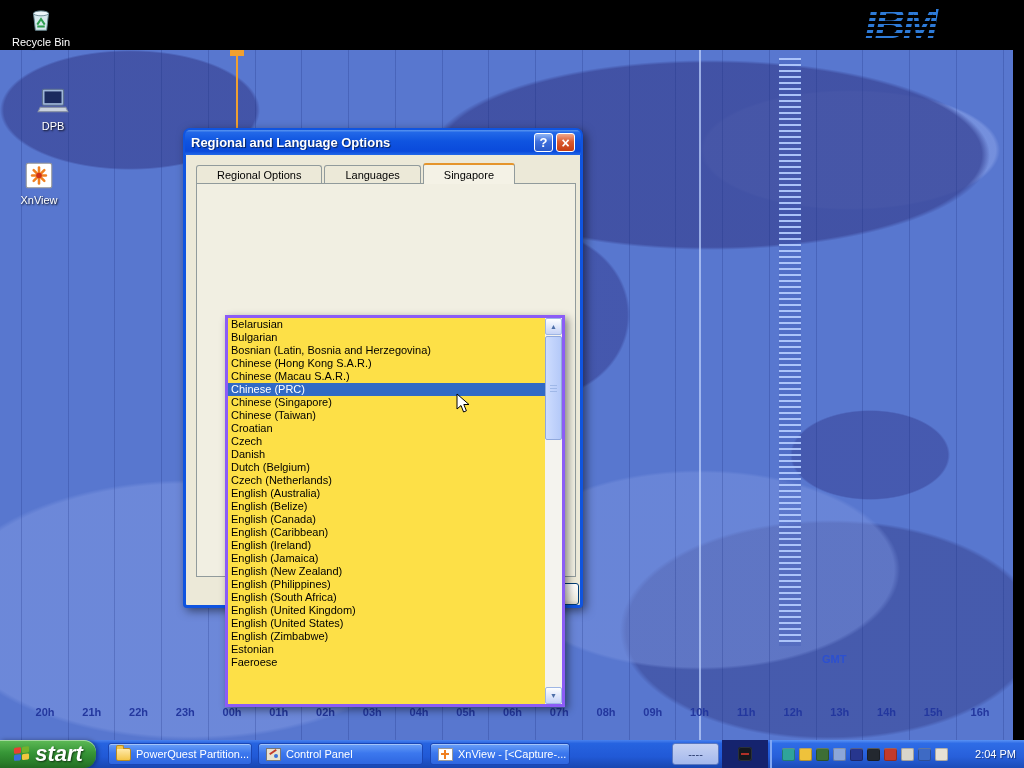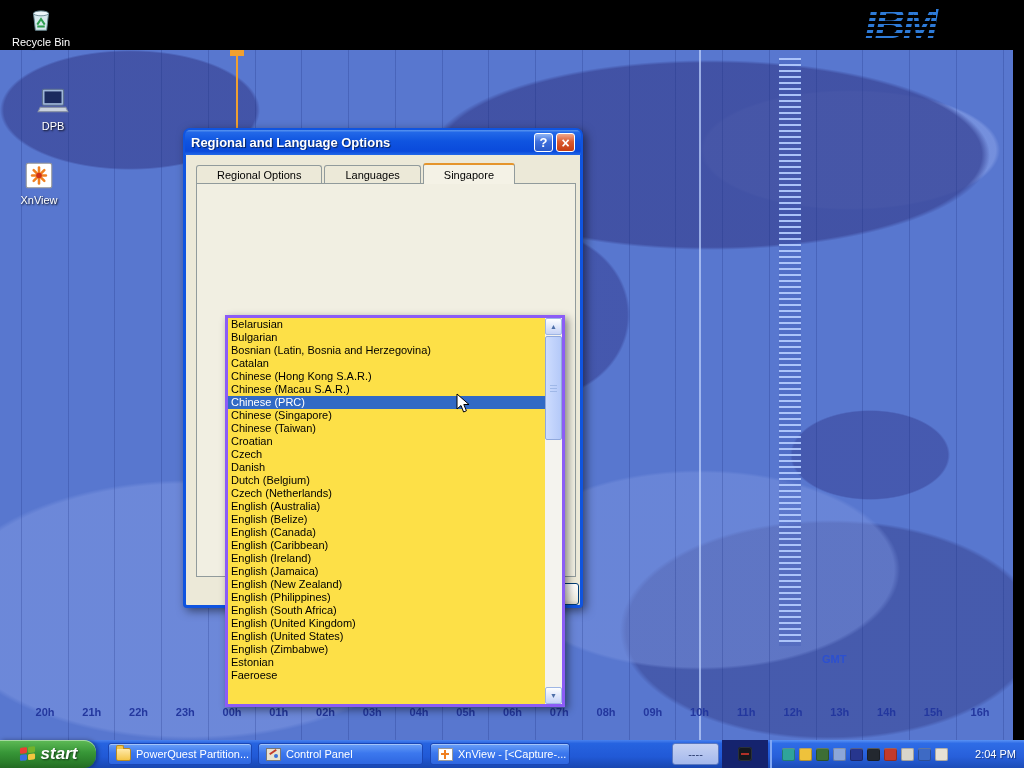--- a/index.html
+++ b/index.html
@@ -117,21 +117,21 @@
   
   #cursor{position:absolute;left:456px;top:393px;z-index:50;}
 
   
   #taskbar{position:absolute;left:0;top:740px;width:1024px;height:28px;z-index:30;
     background:linear-gradient(180deg,#4A82EE 0%,#2663E0 12%,#2159D6 60%,#1846B0 100%);}
   #start-btn{position:absolute;left:0;top:0;width:96px;height:28px;border-radius:0 12px 12px 0;
     background:linear-gradient(180deg,#5FBB57 0%,#379637 45%,#2A7E2A 80%,#236B23 100%);
     box-shadow:inset 0 1px 0 rgba(255,255,255,.45),2px 0 4px rgba(0,0,0,.35);
     display:flex;align-items:center;justify-content:center;gap:5px;
-    color:#FFF;font-size:17px;font-weight:700;font-style:italic;
+    color:#FFF;font-size:22px;font-weight:700;font-style:italic;
     text-shadow:1px 1px 2px rgba(0,0,0,.6);}
   #task-buttons{position:absolute;left:108px;top:3px;height:22px;display:flex;}
   .task-btn{height:22px;border:1px solid #1A46B4;border-radius:3px;
     background:linear-gradient(#6AA0F8,#3C78EE 45%,#2E66E0);
     box-shadow:inset 0 1px 0 rgba(255,255,255,.4);
     color:#FFF;font-size:11px;display:flex;align-items:center;gap:5px;padding:0 7px;
     box-sizing:border-box;white-space:nowrap;overflow:hidden;}
   #task-btn-1{position:absolute;left:0;width:144px;}
   #task-btn-2{position:absolute;left:150px;width:165px;}
   #task-btn-3{position:absolute;left:322px;width:140px;}
@@ -266,21 +266,20 @@
     </div>
 
     <div class="xp-button" id="partial-apply"></div>
   </div>
 
   <div id="dropdown">
     <div id="list-items">
         <div class="li">Belarusian</div>
         <div class="li">Bulgarian</div>
         <div class="li">Bosnian (Latin, Bosnia and Herzegovina)</div>
-        <div class="li">Catalan</div>
         <div class="li">Chinese (Hong Kong S.A.R.)</div>
         <div class="li">Chinese (Macau S.A.R.)</div>
         <div class="li sel">Chinese (PRC)</div>
         <div class="li">Chinese (Singapore)</div>
         <div class="li">Chinese (Taiwan)</div>
         <div class="li">Croatian</div>
         <div class="li">Czech</div>
         <div class="li">Danish</div>
         <div class="li">Dutch (Belgium)</div>
         <div class="li">Czech (Netherlands)</div>

